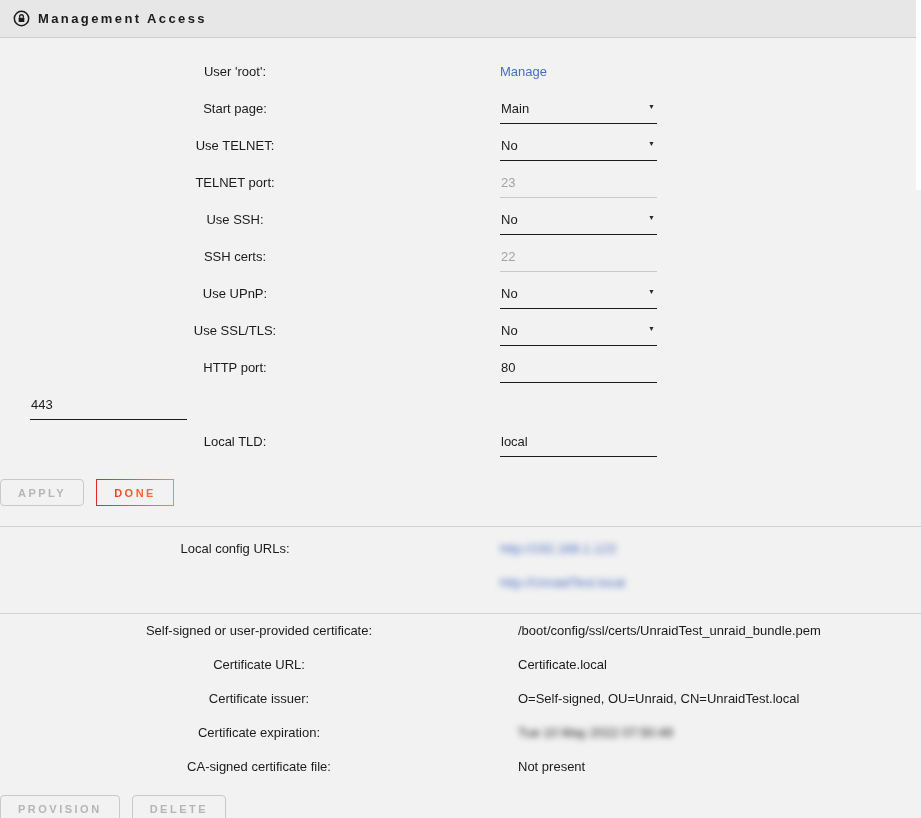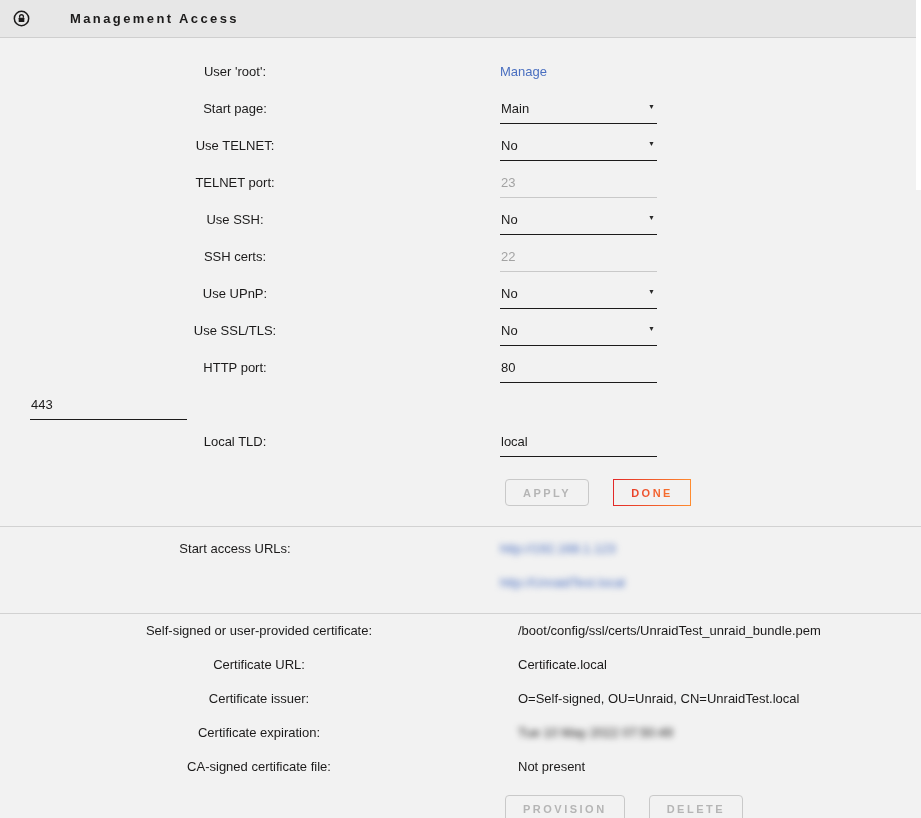--- a/index.html
+++ b/index.html
@@ -13,21 +13,20 @@
   }
 
   
   .titlebar {
     height: 38px;
     background: #e7e7e7;
     border-bottom: 1px solid #cfcfcf;
     display: flex;
     align-items: center;
     padding-left: 13px;
-    gap: 32px;
   }
   .titlebar .icon {
     width: 17px; height: 17px;
     display: inline-flex;
     margin-right: 8px;
   }
   .titlebar .title {
     font-size: 13px;
     font-weight: 600;
     letter-spacing: 2.4px;
@@ -96,23 +95,22 @@
 
   a.link {
     color: #4a6fc0;
     text-decoration: none;
     font-size: 13px;
   }
 
   
   .btn-row {
     display: flex;
-    margin-left: 505px;
     margin-top: 14px;
-    gap: 24px;
+    gap: 12px;
     align-items: flex-end;
   }
   .btn {
     height: 27px;
     padding: 0 17px;
     border: 1px solid #c9c9c9;
     border-radius: 4px;
     background: transparent;
     font-family: "Liberation Sans", "DejaVu Sans", sans-serif;
     font-size: 11px;
@@ -278,21 +276,21 @@
   </div>
 
   <div class="btn-row">
     <button class="btn">APPLY</button>
     <button class="btn accent">DONE</button>
   </div>
 </div>
 
 <div class="divider-section urls-section">
   <div class="row">
-    <div class="lbl">Start access URLs:</div>
+    <div class="lbl">Local config URLs:</div>
     <div class="val">
       <div class="url-line"><a href="#" class="link redacted-blue">http://192.168.1.123</a></div>
       <div class="url-line"><a href="#" class="link redacted-blue">http://UnraidTest.local</a></div>
     </div>
   </div>
 </div>
 
 <div class="divider-section cert-section">
 
   <div class="row cert-row">

